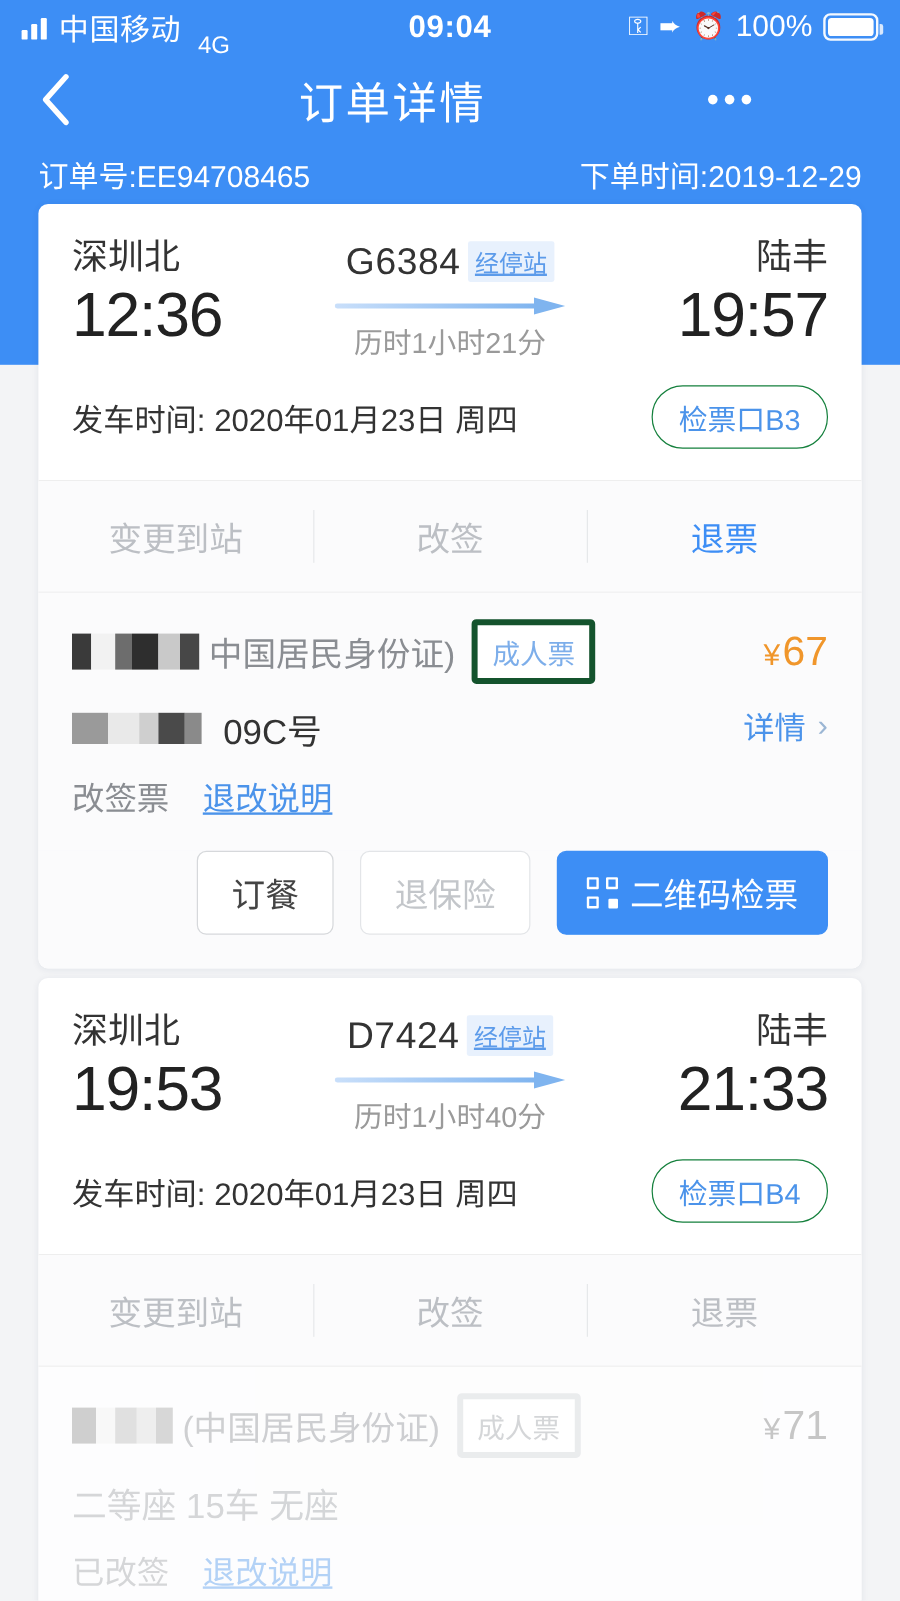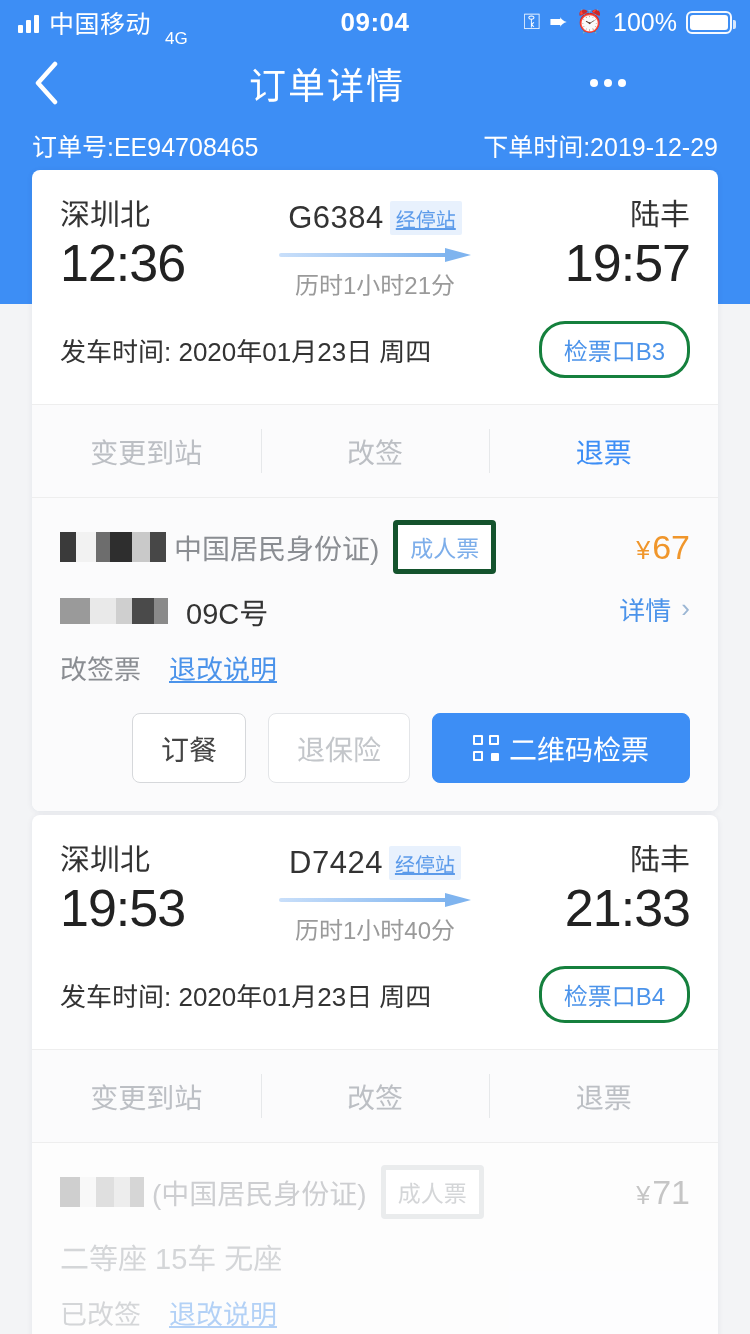--- a/index.html
+++ b/index.html
@@ -23,21 +23,21 @@
     display: flex; align-items: center; color: #fff;
     font-size: 25px; padding: 0 18px;
   }
   .sb-left { display: flex; align-items: center; gap: 10px; }
   .signal-bars { display: flex; align-items: flex-end; gap: 3px; height: 22px; }
   .signal-bars i { display: block; width: 5px; background: #fff; border-radius: 1px; }
   .signal-bars i:nth-child(1){ height: 8px; }
   .signal-bars i:nth-child(2){ height: 13px; }
   .signal-bars i:nth-child(3){ height: 18px; }
   .sb-carrier { font-size: 25px; letter-spacing: 0.5px; }
-  .sb-net { font-size: 17px; margin-left: 4px; margin-top: 33px; }
+  .sb-net { font-size: 20px; margin-left: 4px; margin-top: 33px; }
   .sb-center {
     position: absolute; left: 0; right: 0; text-align: center;
     font-size: 26px; font-weight: 600; letter-spacing: 0.5px;
   }
   .sb-right { margin-left: auto; display: flex; align-items: center; gap: 9px; position: relative; z-index: 2; }
   .sb-right .glyph { font-size: 22px; line-height: 1; }
   .sb-pct { font-size: 25px; }
   .battery {
     width: 46px; height: 23px; border: 2px solid rgba(255,255,255,.95);
     border-radius: 6px; position: relative; padding: 2px;
@@ -114,21 +114,21 @@
     border-left: 26px solid #7fb4ef;
   }
   .duration { font-size: 24px; color: #9a9a9a; }
 
   .depart-row {
     display: flex; align-items: center; justify-content: space-between;
     padding: 0 28px 26px 28px;
   }
   .depart-text { font-size: 26px; color: #333; }
   .gate-badge {
-    border: 3px solid #15803d; color: #4b93ea; border-radius: 26px;
+    border: 1px solid #15803d; color: #4b93ea; border-radius: 26px;
     font-size: 24px; padding: 8px 22px;
   }
 
   .divider-h { height: 1px; background: #eeeeee; }
 
   .actions {
     display: flex; align-items: center; height: 92px; background: #fbfbfc;
   }
   .action {
     flex: 1; text-align: center; font-size: 28px; color: #bcbfc4;
@@ -176,21 +176,21 @@
     background: #fbfbfc; display: flex; align-items: center; justify-content: flex-end;
     gap: 22px; padding: 0 28px 28px 28px;
   }
   .btn {
     border-radius: 8px; font-size: 28px; padding: 14px 28px; background: #fff;
     border: 1px solid #d6d8db; color: #444;
   }
   .btn.muted { color: #c3c6ca; border-color: #e3e5e8; }
   .btn.primary {
     background: #3d8ef5; border-color: #3d8ef5; color: #fff;
-    display: flex; align-items: center; gap: 10px; padding: 14px 40px;
+    display: flex; align-items: center; gap: 10px; padding: 14px 24px;
   }
   .qr-ico { display: inline-block; width: 26px; height: 26px; position: relative; }
   .qr-ico i {
     position: absolute; width: 10px; height: 10px; border: 2px solid #fff; border-radius: 1px;
   }
   .qr-ico i:nth-child(1){ left:0; top:0; }
   .qr-ico i:nth-child(2){ right:0; top:0; }
   .qr-ico i:nth-child(3){ left:0; bottom:0; }
   .qr-ico i:nth-child(4){ right:0; bottom:0; background:#fff; border-color:#fff; width:8px; height:8px;}
 

